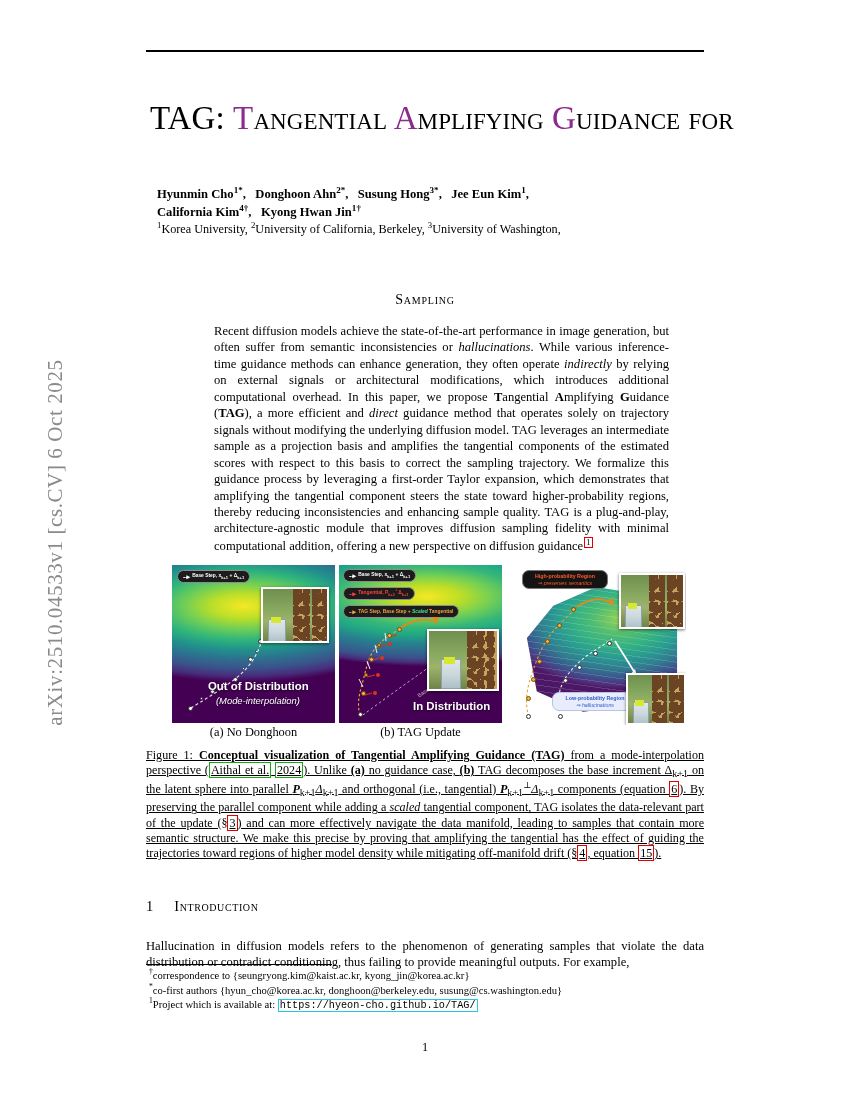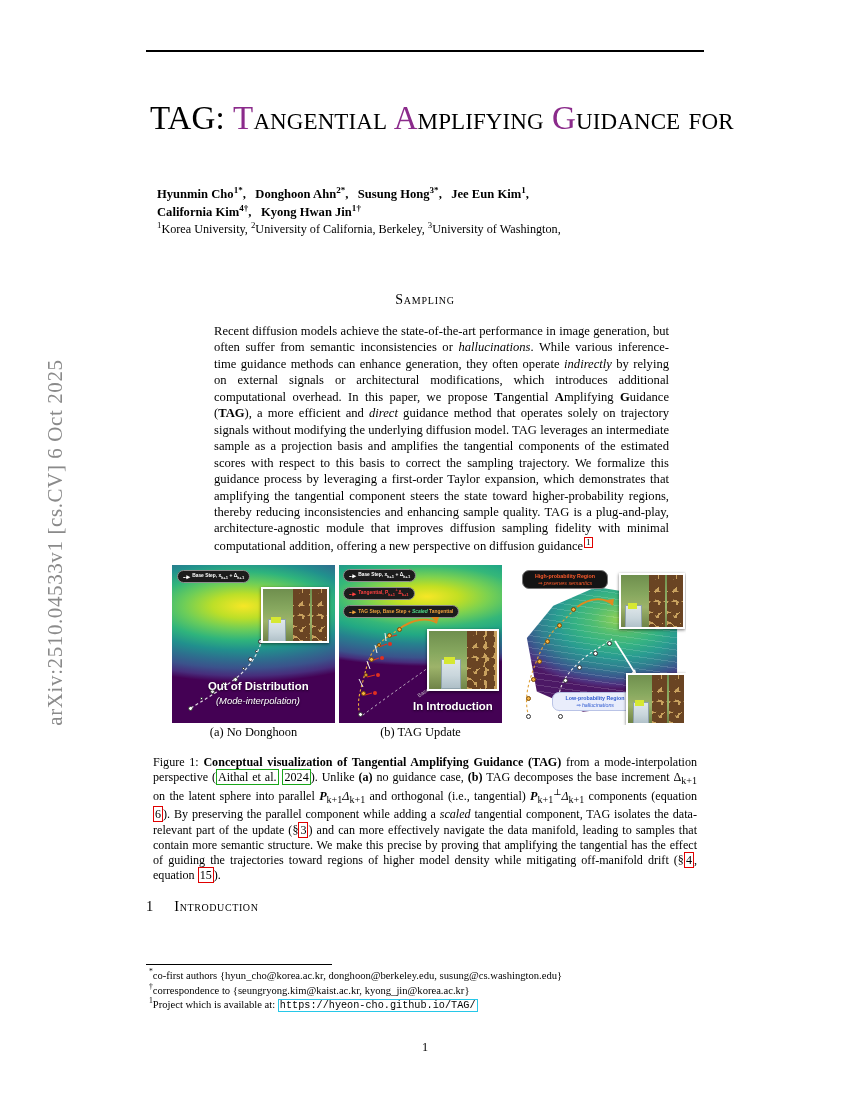--- a/index.html
+++ b/index.html
@@ -292,21 +292,21 @@
   
   #caption {
     position: absolute;
     left: 0px;
     top: 748px;
     width: 558px;
     font-size: 12.1px;
     line-height: 15.2px;
     text-align: justify;
   }
-  #caption p { margin: 7px; }
+  #caption p { margin: 0; text-decoration: underline; }
   .cite-box {
     border: 1.1px solid #19a519;
     padding: 0 1px;
   }
   .ref-box {
     border: 1.2px solid #e00000;
     padding: 0 1px;
   }
   .mathit { font-style: italic; font-family: "Liberation Serif", serif; }
   .mathbf { font-weight: bold; font-style: italic; }
@@ -490,21 +490,21 @@
 
       <div class="thumb" style="left:88px; top:64px; width:68px; height:58px;">
         <div class="th-inner">
           <div class="gir-bg"></div>
           <div class="gir-neck" style="left:38px; top:0; width:30px; height:58px;"></div>
           <div class="gir-bottle" style="left:12px; top:28px; width:18px; height:28px;"></div>
           <div class="gir-bottle-cap" style="left:15px; top:26px; width:11px; height:7px;"></div>
         </div>
       </div>
 
-      <div class="ptag-label ood-main" style="left:74px; top:135px;">In Introduction</div>
+      <div class="ptag-label ood-main" style="left:74px; top:135px;">In Distribution</div>
     </div>
     <div class="subcap" id="subcap-b">(b) TAG Update</div>
 
     <div class="panel" id="panel-c">
       <div class="field-c-bg"></div>
       <div class="field-c-surface"></div>
       <div class="field-c-contours"></div>
 
       <svg style="position:absolute; left:0; top:0; width:173px; height:160px;">
         <path d="M16,152 C10,134 16,116 22,100 C27,86 34,72 44,62 C52,54 58,48 62,44" stroke="#e0a33a" stroke-width="1.1" stroke-dasharray="2.6,2.4" fill="none"></path>
@@ -561,23 +561,26 @@
     </div>
   </div>
 
   <div id="caption">
     <p><span>Figure 1:</span> <b>Conceptual visualization of Tangential Amplifying Guidance (TAG)</b><span> from a mode-interpolation perspective (</span><span class="cite-box"><span>Aithal et al.</span></span> <span class="cite-box">2024</span><span>). Unlike </span><b>(a)</b><span> no guidance case, </span><b>(b)</b><span> TAG decomposes the base increment Δ</span><sub>k+1</sub><span> on the latent sphere into parallel </span><span class="mathbf">P</span><sub>k+1</sub><span class="mathit">Δ</span><sub>k+1</sub><span> and orthogonal (i.e., tangential) </span><span class="mathbf">P</span><sub>k+1</sub><sup>⊥</sup><span class="mathit">Δ</span><sub>k+1</sub><span> components (equation </span><span class="ref-box">6</span><span>). By preserving the parallel component while adding a </span><i>scaled</i><span> tangential component, TAG isolates the data-relevant part of the update (§</span><span class="ref-box">3</span><span>) and can more effectively navigate the data manifold, leading to samples that contain more semantic structure. We make this precise by proving that amplifying the tangential has the effect of guiding the trajectories toward regions of higher model density while mitigating off-manifold drift (§</span><span class="ref-box">4</span><span>, equation </span><span class="ref-box">15</span><span>).</span></p>
   </div>
 
   <div id="sec1">
     <span class="num">1</span><span class="name">Introduction</span>
   </div>
+  <div id="intro-body">
+    <p>Hallucination in diffusion models refers to the phenomenon of generating samples that violate the data distribution or contradict conditioning, thus failing to provide meaningful outputs. For example,</p>
+  </div>
 
   <div id="fn-rule"></div>
   <div id="footnotes">
+    <div><sup>†</sup><span>correspondence to {seungryong.kim@kaist.ac.kr, kyong_jin@korea.ac.kr}</span></div>
     <div><sup>*</sup><span>co-first authors {hyun_cho@korea.ac.kr, donghoon@berkeley.edu, susung@cs.washington.edu}</span></div>
-    <div><sup>†</sup><span>correspondence to {seungryong.kim@kaist.ac.kr, kyong_jin@korea.ac.kr}</span></div>
     <div><sup>1</sup><span>Project which is available at:</span> <span class="mono url-box">https://hyeon-cho.github.io/TAG/</span></div>
   </div>
 
   <div id="pageno">1</div>
 
 </div>
 
 </body></html>

